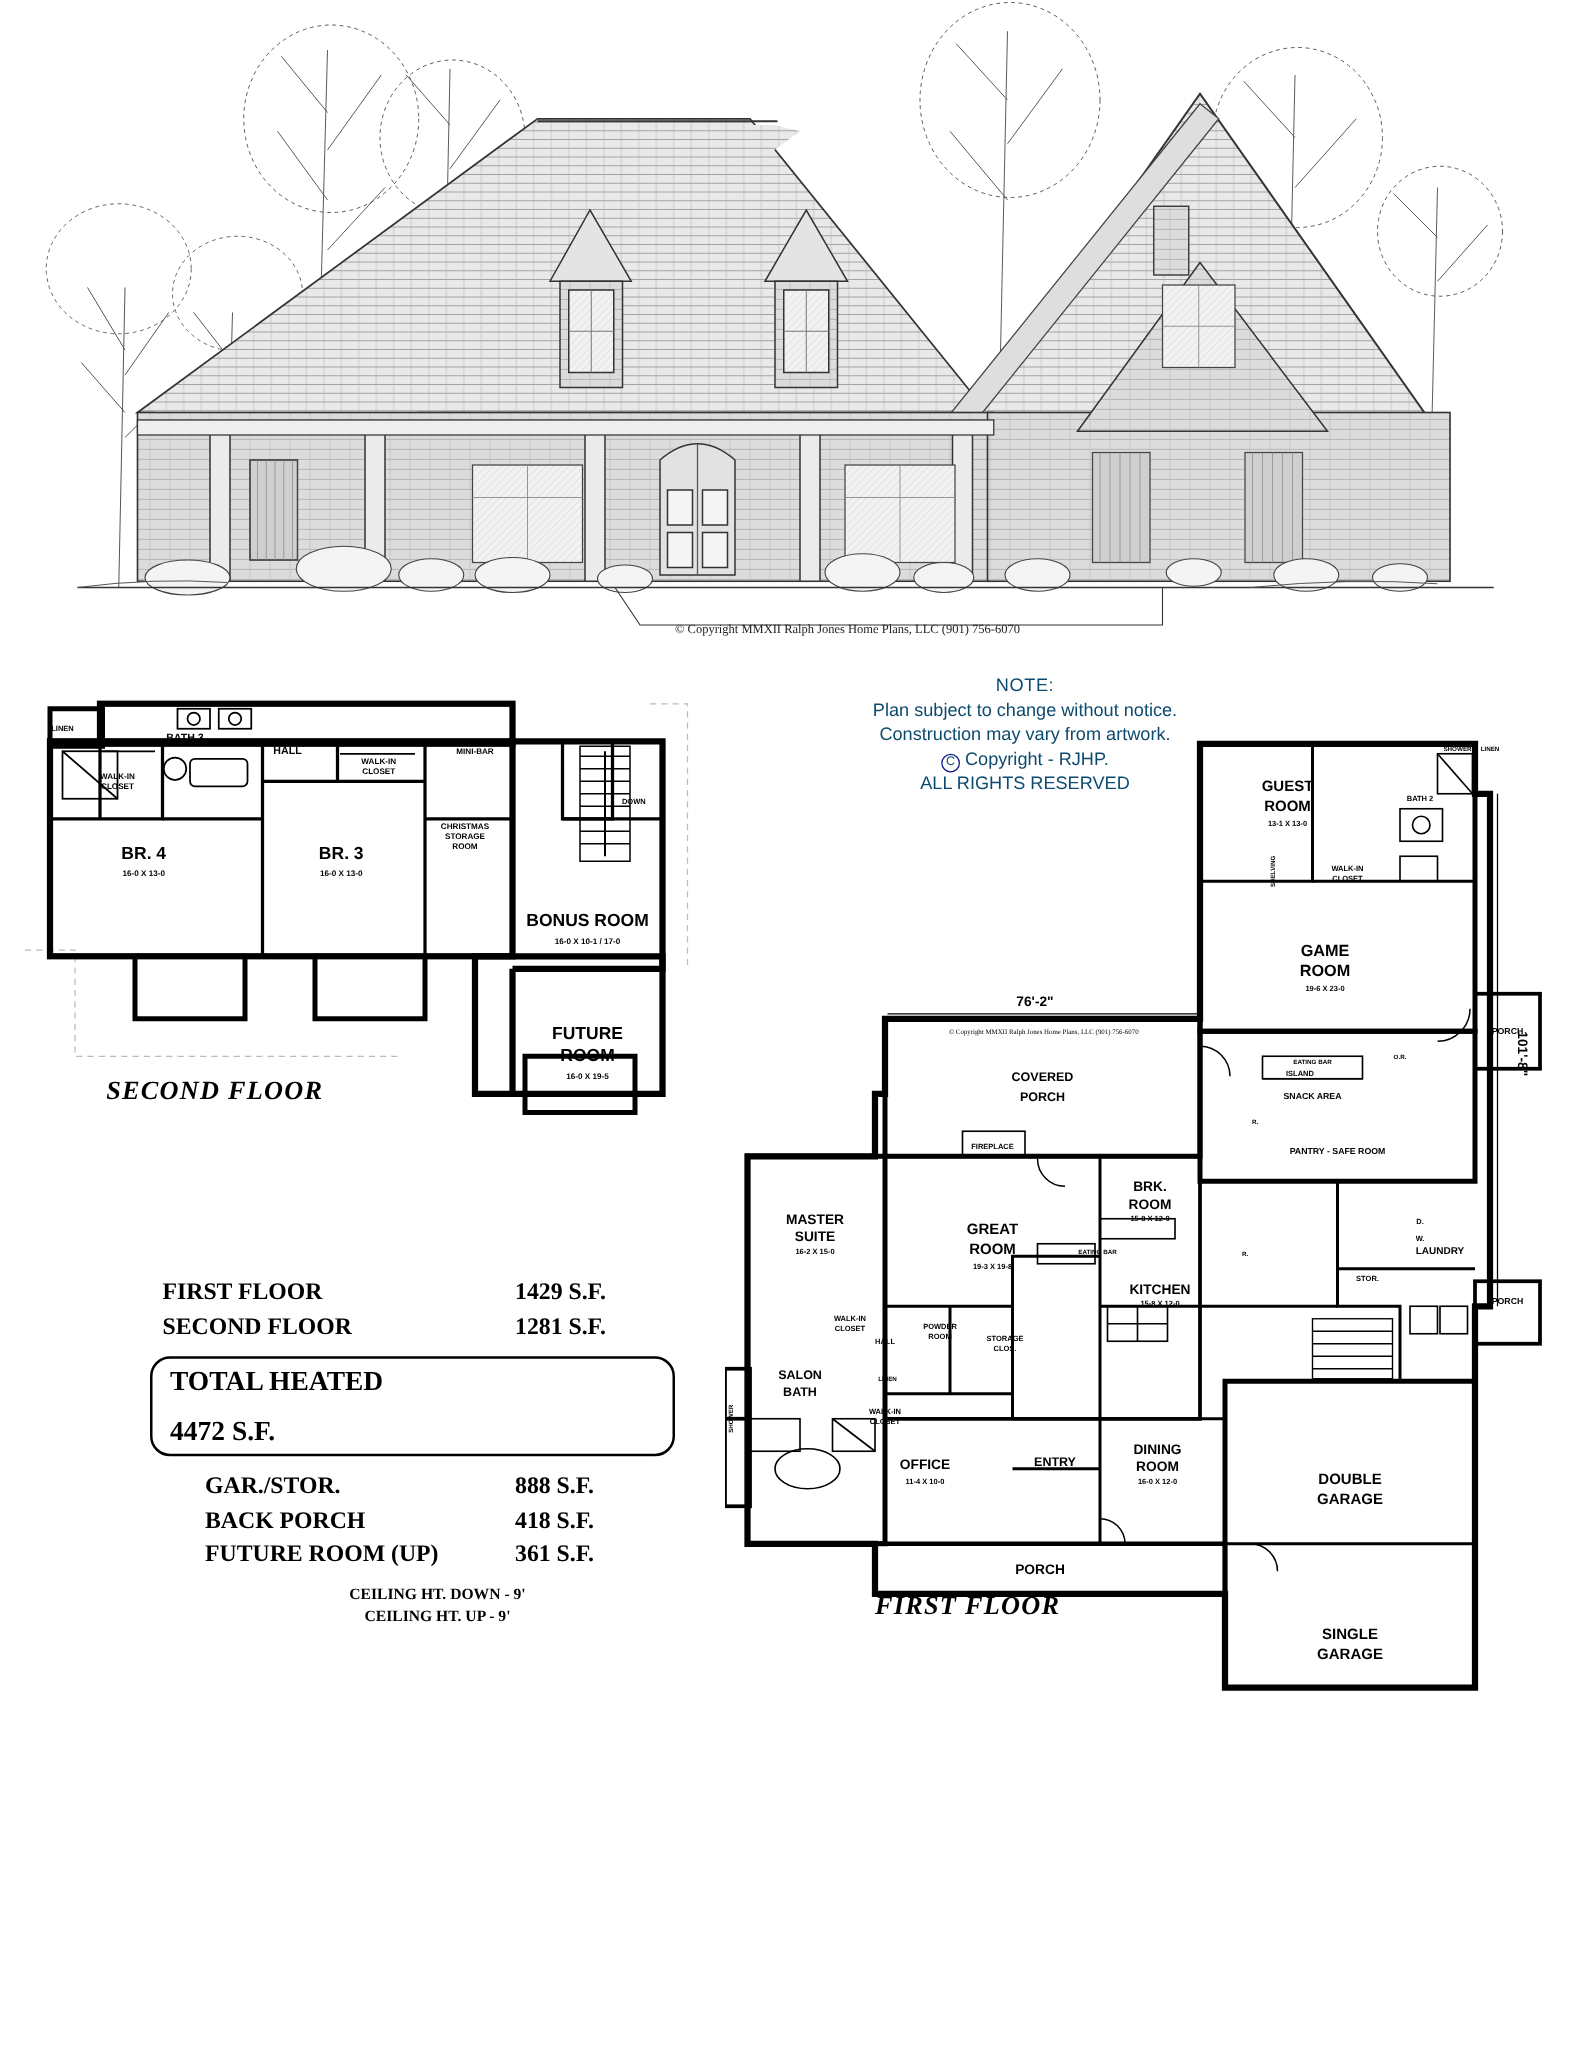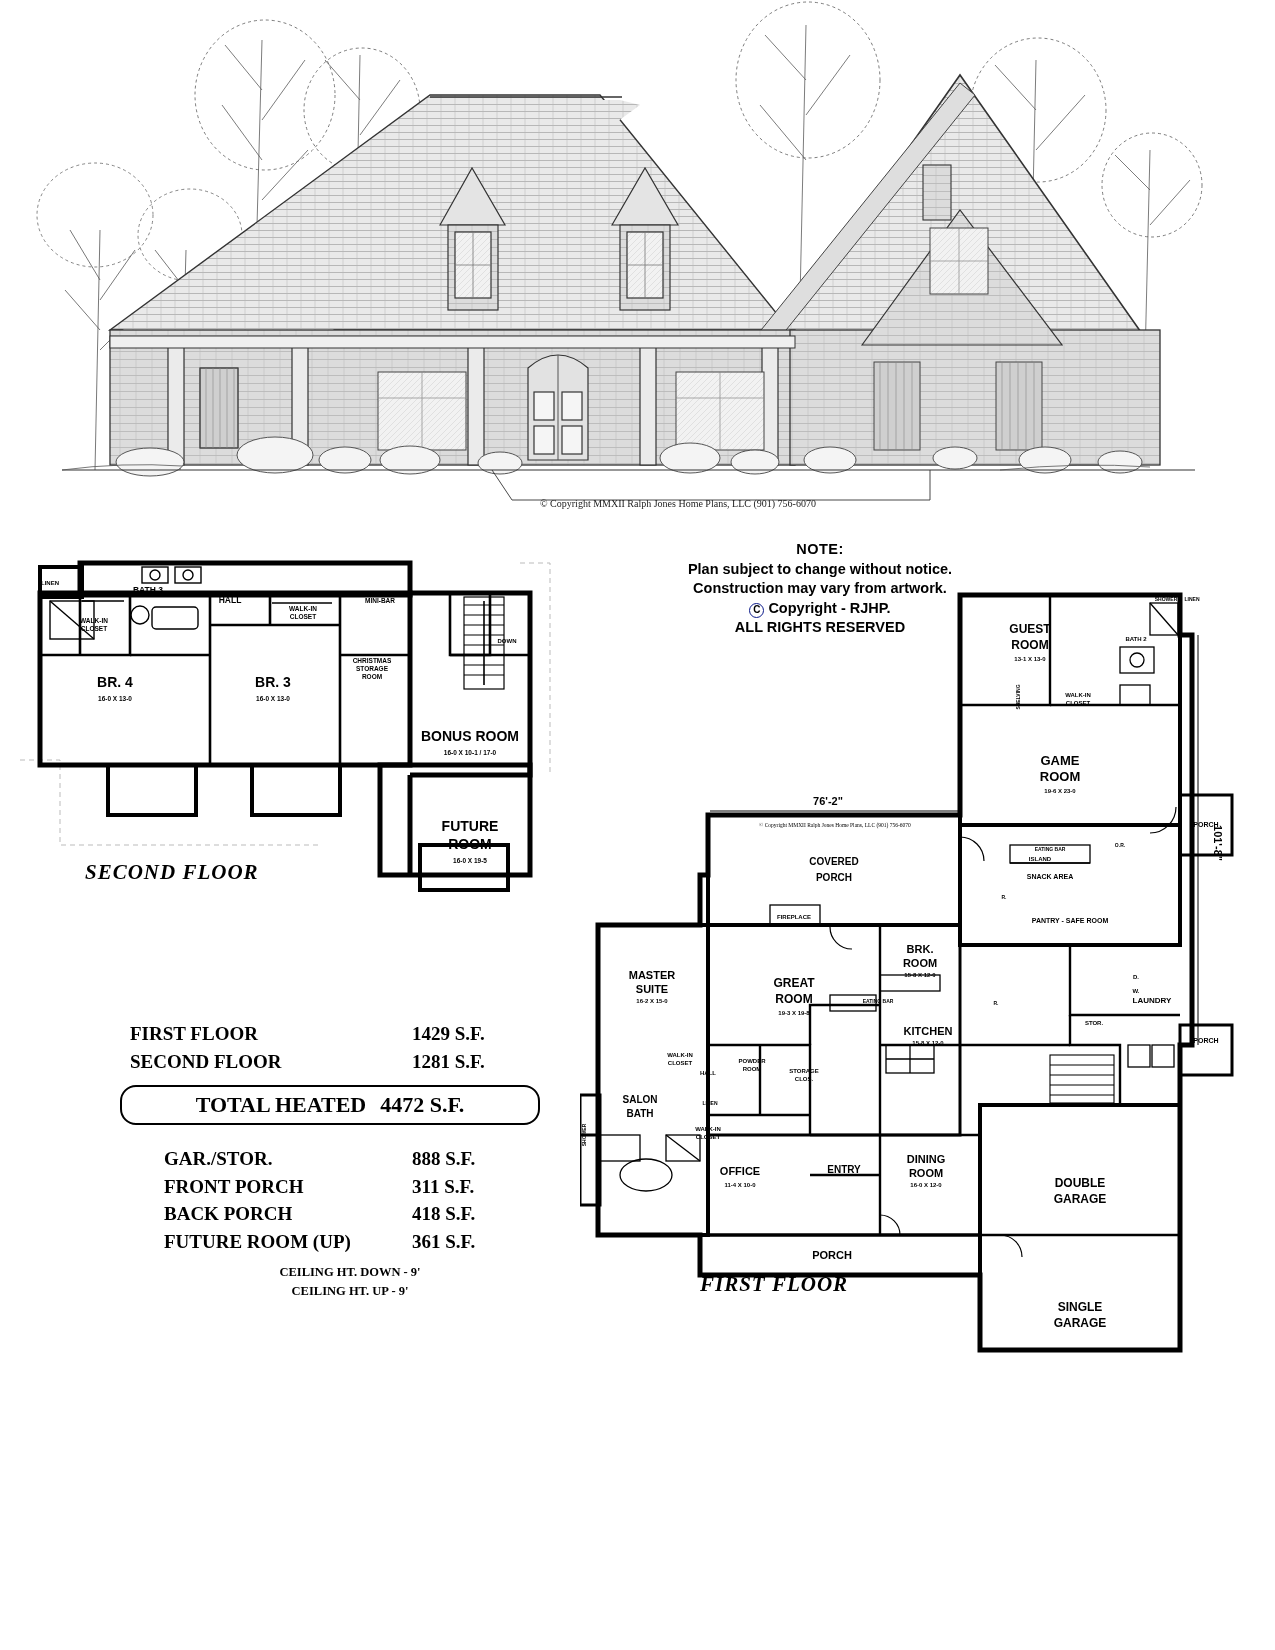--- a/index.html
+++ b/index.html
@@ -5,39 +5,39 @@
   html,body{margin:0;padding:0;background:#ffffff;}
   body{width:1275px;height:1650px;position:relative;font-family:"Liberation Sans",sans-serif;color:#000;}
   .page{position:relative;width:1275px;height:1650px;overflow:hidden;}
 
   
   .elev{position:absolute;left:0;top:0;width:1275px;height:525px;}
   .elev svg{display:block;}
   .copyline{position:absolute;left:540px;top:498px;font-size:10px;color:#222;font-family:"Liberation Serif",serif;}
 
   
-  .note{position:absolute;left:660px;top:540px;width:320px;text-align:center;color:#000000;font-weight:bold;font-size:14.5px;line-height:1.35;}
+  .note{position:absolute;left:660px;top:540px;width:320px;text-align:center;color:#0c4a6e;font-weight:normal;font-size:14.5px;line-height:1.35;}
   .note .nt{letter-spacing:.5px;}
   .copyc{display:inline-block;border:1.6px solid #0b1a8a;border-radius:50%;width:13px;height:13px;line-height:12px;font-size:10px;text-align:center;margin-right:4px;}
 
   
   .plan2{position:absolute;left:20px;top:545px;width:600px;height:460px;}
   .plan1{position:absolute;left:580px;top:575px;width:680px;height:790px;}
   .plan2 svg,.plan1 svg{display:block;}
 
   .flabel{position:absolute;font-style:italic;font-weight:bold;font-family:"Liberation Serif",serif;letter-spacing:1px;}
   #second-floor-label{left:85px;top:860px;font-size:21px;}
   #first-floor-label{left:700px;top:1272px;font-size:21px;}
 
   
   .areas{position:absolute;left:120px;top:1020px;width:420px;font-family:"Liberation Serif",serif;}
   .arow{display:flex;justify-content:space-between;font-weight:bold;font-size:19px;line-height:1.45;padding:0 10px;}
   .arow .lbl{text-align:left;}
   .arow .val{min-width:118px;text-align:left;}
-  .total{margin:10px 0 20px 0;border:2.4px solid #000;border-radius:16px;padding:5px 14px;font-weight:bold;font-size:22px;display:flex;justify-content:center;gap:14px;}
+  .total{margin:10px 0 10px 0;border:2.4px solid #000;border-radius:16px;padding:5px 14px;font-weight:bold;font-size:22px;display:flex;justify-content:center;gap:14px;flex-direction:column;}
   .areas2 .arow{padding-left:44px;}
   .ceil{font-weight:bold;font-size:12.5px;text-align:center;line-height:1.5;margin-top:8px;padding-left:40px;}
 
   
   .footer{position:absolute;left:0;top:1380px;width:1275px;height:270px;}
 </style>
 </head>
 <body>
 
 <div class="page">
@@ -436,24 +436,20 @@
       <span>TOTAL HEATED</span>
       <span>4472  S.F.</span>
     </div>
 
     <div class="areas2">
       <div class="arow">
         <span class="lbl">GAR./STOR.</span>
         <span class="val">888 S.F.</span>
       </div>
       <div class="arow">
-        <span class="lbl">FRONT PORCH</span>
-        <span class="val">311 S.F.</span>
-      </div>
-      <div class="arow">
         <span class="lbl">BACK PORCH</span>
         <span class="val">418 S.F.</span>
       </div>
       <div class="arow">
         <span class="lbl">FUTURE ROOM (UP)</span>
         <span class="val">361 S.F.</span>
       </div>
     </div>
 
     <div class="ceil">

